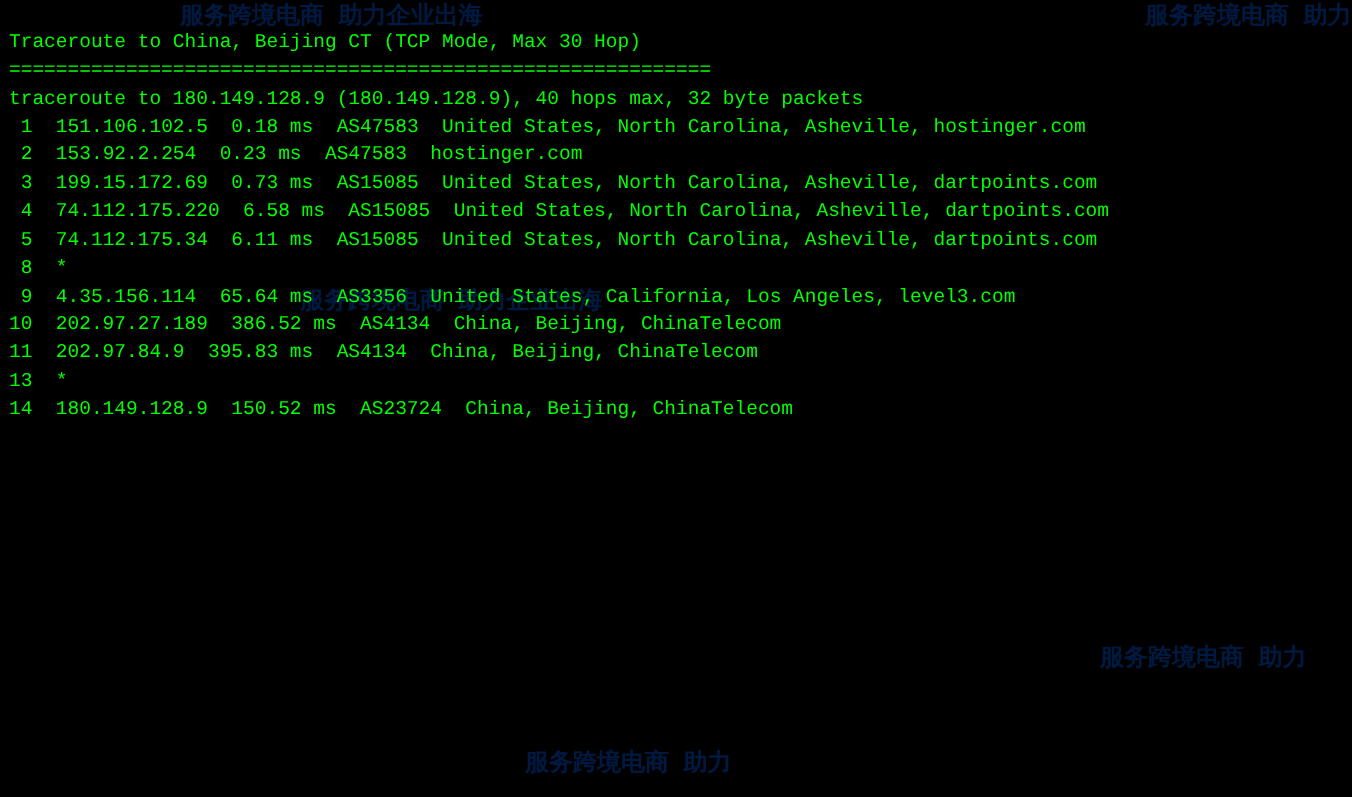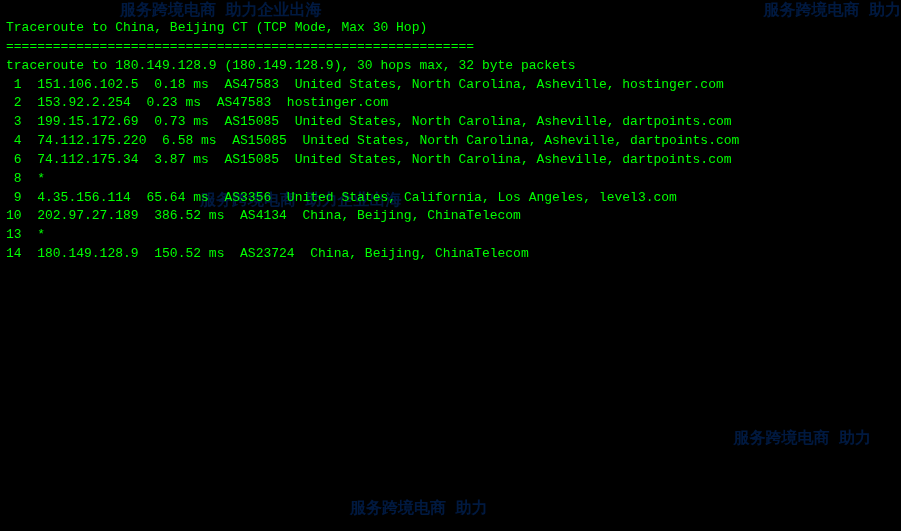--- a/index.html
+++ b/index.html
@@ -85,24 +85,25 @@
 <div class="watermark watermark-4">
   <span>服务跨境电商 助力</span>
 </div>
 <div class="watermark watermark-5">
   <span>服务跨境电商 助力</span>
 </div>
 
 <div class="terminal">
   <div class="line">Traceroute to China, Beijing CT (TCP Mode, Max 30 Hop)</div>
   <div class="line separator">============================================================</div>
-<div class="line">traceroute to 180.149.128.9 (180.149.128.9), 30 hops max, 32 byte packets</div>
+<div class="line">traceroute to 180.149.128.9 (180.149.128.9), 40 hops max, 32 byte packets</div>
     <div class="line"> 1  151.106.102.5  0.18 ms  AS47583  United States, North Carolina, Asheville, hostinger.com</div>
     <div class="line"> 2  153.92.2.254  0.23 ms  AS47583  hostinger.com</div>
     <div class="line"> 3  199.15.172.69  0.73 ms  AS15085  United States, North Carolina, Asheville, dartpoints.com</div>
     <div class="line"> 4  74.112.175.220  6.58 ms  AS15085  United States, North Carolina, Asheville, dartpoints.com</div>
-    <div class="line"> 6  74.112.175.34  3.87 ms  AS15085  United States, North Carolina, Asheville, dartpoints.com</div>
+    <div class="line"> 5  74.112.175.34  6.11 ms  AS15085  United States, North Carolina, Asheville, dartpoints.com</div>
     <div class="line"> 8  *</div>
     <div class="line"> 9  4.35.156.114  65.64 ms  AS3356  United States, California, Los Angeles, level3.com</div>
     <div class="line">10  202.97.27.189  386.52 ms  AS4134  China, Beijing, ChinaTelecom</div>
+    <div class="line">11  202.97.84.9  395.83 ms  AS4134  China, Beijing, ChinaTelecom</div>
     <div class="line">13  *</div>
     <div class="line">14  180.149.128.9  150.52 ms  AS23724  China, Beijing, ChinaTelecom</div>
   </div>
 
 </body></html>

